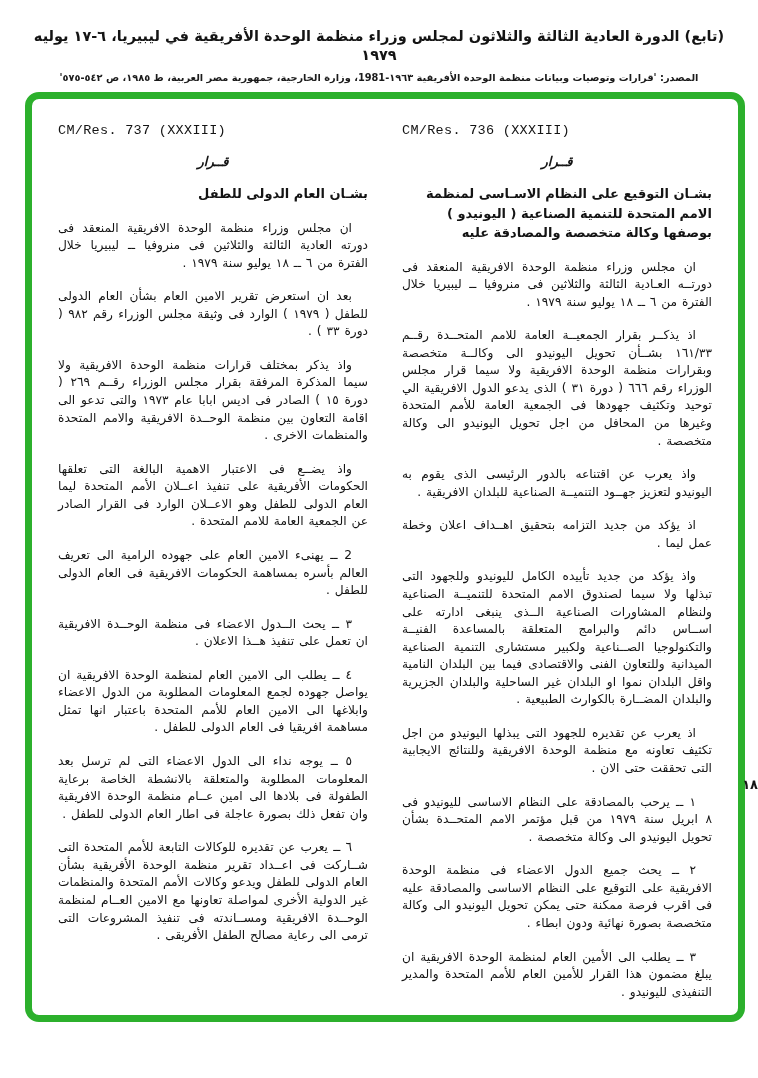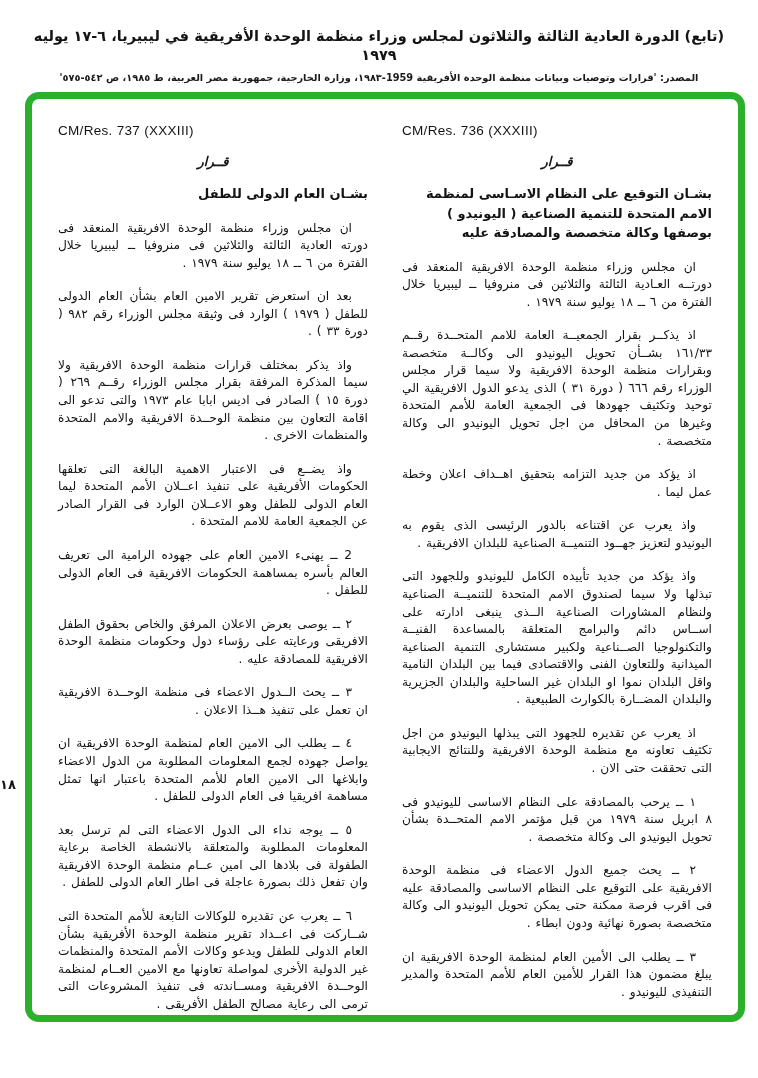--- a/index.html
+++ b/index.html
@@ -22,81 +22,80 @@
   .green-box{
     position:absolute;left:25px;top:92px;width:720px;height:930px;
     box-sizing:border-box;border:7px solid #2cb02c;border-radius:14px;
     padding:18px 26px 14px;overflow:hidden;background:#fff;
   }
   .columns{display:flex;direction:rtl;gap:34px;height:100%;}
   .col{flex:1;min-width:0;direction:rtl;}
 
   .res-ref{
     direction:ltr;text-align:left;
-    font-family:Liberation Sans, sans-serif;font-size:13.5px;
+    font-family:Liberation Mono, monospace;font-size:13.5px;
     margin:6px 0 16px;letter-spacing:.3px;
   }
   .res-title{
     text-align:center;font-size:13px;font-weight:bold;margin:0 0 15px;font-style:italic;
   }
   .res-subject{
     text-align:right;font-size:13px;font-weight:bold;
     white-space:pre-line;line-height:1.5;margin:0 0 14px;
   }
   .res-body .para{
     font-size:12.2px;line-height:1.44;text-align:justify;
     text-indent:16px;margin:16px 0 9px;word-spacing:1px;
   }
   .page-number{
-    position:absolute;left:0;right:0;bottom:12px;text-align:left;
+    position:absolute;left:0;right:0;bottom:12px;text-align:right;
     font-size:13px;font-weight:bold;direction:rtl;
   }
 </style>
 </head>
 <body>
 
 <div class="page">
 
   <div class="top-header">(تابع) الدورة العادية الثالثة والثلاثون لمجلس وزراء منظمة الوحدة الأفريقية في ليبيريا، ٦-١٧ يوليه ١٩٧٩</div>
 
-  <div class="source-line">المصدر: 'قرارات وتوصيات وبيانات منظمة الوحدة الأفريقية 1959-١٩٨٣، وزارة الخارجية، جمهورية مصر العربية، ط ١٩٨٥، ص ٥٤٢-٥٧٥'</div>
+  <div class="source-line">المصدر: 'قرارات وتوصيات وبيانات منظمة الوحدة الأفريقية ١٩٦٣-1981، وزارة الخارجية، جمهورية مصر العربية، ط ١٩٨٥، ص ٥٤٢-٥٧٥'</div>
 
   <div class="green-box">
     <div class="columns">
 
       <section class="col">
         <div class="res-ref">CM/Res. 736 (XXXIII)</div>
         <h2 class="res-title">قــرار</h2>
         <h3 class="res-subject">بشـان التوقيع على النظام الاسـاسى لمنظمة
 الامم المتحدة للتنمية الصناعية ( اليونيدو )
 بوصفها وكالة متخصصة والمصادقة عليه</h3>
         <div class="res-body">
             <p class="para">ان مجلس وزراء منظمة الوحدة الافريقية المنعقد فى دورتــه العـادية الثالثة والثلاثين فى منروفيا ــ ليبيريا خلال الفترة من ٦ ــ ١٨ يوليو سنة ١٩٧٩ .</p>
             <p class="para">اذ يذكــر بقرار الجمعيــة العامة للامم المتحــدة رقــم ١٦١/٣٣ بشــأن تحويل اليونيدو الى وكالــة متخصصة وبقرارات منظمة الوحدة الافريقية ولا سيما قرار مجلس الوزراء رقم ٦٦٦ ( دورة ٣١ ) الذى يدعو الدول الافريقية الي توحيد وتكثيف جهودها فى الجمعية العامة للأمم المتحدة وغيرها من المحافل من اجل تحويل اليونيدو الى وكالة متخصصة .</p>
+            <p class="para">واذ يعرب عن اقتناعه بالدور الرئيسى الذى يقوم به اليونيدو لتعزيز جهــود التنميــة الصناعية للبلدان الافريقية .</p>
             <p class="para">اذ يؤكد من جديد التزامه بتحقيق اهــداف اعلان وخطة عمل ليما .</p>
-            <p class="para">واذ يعرب عن اقتناعه بالدور الرئيسى الذى يقوم به اليونيدو لتعزيز جهــود التنميــة الصناعية للبلدان الافريقية .</p>
             <p class="para">واذ يؤكد من جديد تأييده الكامل لليونيدو وللجهود التى تبذلها ولا سيما لصندوق الامم المتحدة للتنميــة الصناعية ولنظام المشاورات الصناعية الــذى ينبغى ادارته على اســاس دائم والبرامج المتعلقة بالمساعدة الفنيــة والتكنولوجيا الصــناعية ولكبير مستشارى التنمية الصناعية الميدانية وللتعاون الفنى والاقتصادى فيما بين البلدان النامية واقل البلدان نموا او البلدان غير الساحلية والبلدان الجزيرية والبلدان المضــارة بالكوارث الطبيعية .</p>
             <p class="para">اذ يعرب عن تقديره للجهود التى يبذلها اليونيدو من اجل تكثيف تعاونه مع منظمة الوحدة الافريقية وللنتائج الايجابية التى تحققت حتى الان .</p>
             <p class="para">١ ــ يرحب بالمصادقة على النظام الاساسى لليونيدو فى ٨ ابريل سنة ١٩٧٩ من قبل مؤتمر الامم المتحــدة بشأن تحويل اليونيدو الى وكالة متخصصة .</p>
             <p class="para">٢ ــ يحث جميع الدول الاعضاء فى منظمة الوحدة الافريقية على التوقيع على النظام الاساسى والمصادقة عليه فى اقرب فرصة ممكنة حتى يمكن تحويل اليونيدو الى وكالة متخصصة بصورة نهائية ودون ابطاء .</p>
             <p class="para">٣ ــ يطلب الى الأمين العام لمنظمة الوحدة الافريقية ان يبلغ مضمون هذا القرار للأمين العام للأمم المتحدة والمدير التنفيذى لليونيدو .</p>
           </div>
       </section>
 
       <section class="col">
         <div class="res-ref">CM/Res. 737 (XXXIII)</div>
         <h2 class="res-title">قــرار</h2>
         <h3 class="res-subject">بشـان العام الدولى للطفل</h3>
         <div class="res-body">
             <p class="para">ان مجلس وزراء منظمة الوحدة الافريقية المنعقد فى دورته العادية الثالثة والثلاثين فى منروفيا ــ ليبيريا خلال الفترة من ٦ ــ ١٨ يوليو سنة ١٩٧٩ .</p>
             <p class="para">بعد ان استعرض تقرير الامين العام بشأن العام الدولى للطفل ( ١٩٧٩ ) الوارد فى وثيقة مجلس الوزراء رقم ٩٨٢ ( دورة ٣٣ ) .</p>
             <p class="para">واذ يذكر بمختلف قرارات منظمة الوحدة الافريقية ولا سيما المذكرة المرفقة بقرار مجلس الوزراء رقــم ٢٦٩ ( دورة ١٥ ) الصادر فى اديس ابابا عام ١٩٧٣ والتى تدعو الى اقامة التعاون بين منظمة الوحــدة الافريقية والامم المتحدة والمنظمات الاخرى .</p>
             <p class="para">واذ يضــع فى الاعتبار الاهمية البالغة التى تعلقها الحكومات الأفريقية على تنفيذ اعــلان الأمم المتحدة ليما العام الدولى للطفل وهو الاعــلان الوارد فى القرار الصادر عن الجمعية العامة للامم المتحدة .</p>
             <p class="para">2 ــ يهنىء الامين العام على جهوده الرامية الى تعريف العالم بأسره بمساهمة الحكومات الافريقية فى العام الدولى للطفل .</p>
-            <p class="para">٢ ــ يوصى بعرض الاعلان المرفق والخاص بحقوق الطفل الافريقى ورعايته على رؤساء دول وحكومات منظمة الوحدة الافريقية للمصادقة عليه .</p>
             <p class="para">٣ ــ يحث الــدول الاعضاء فى منظمة الوحــدة الافريقية ان تعمل على تنفيذ هــذا الاعلان .</p>
             <p class="para">٤ ــ يطلب الى الامين العام لمنظمة الوحدة الافريقية ان يواصل جهوده لجمع المعلومات المطلوبة من الدول الاعضاء وابلاغها الى الامين العام للأمم المتحدة باعتبار انها تمثل مساهمة افريقيا فى العام الدولى للطفل .</p>
             <p class="para">٥ ــ يوجه نداء الى الدول الاعضاء التى لم ترسل بعد المعلومات المطلوبة والمتعلقة بالانشطة الخاصة برعاية الطفولة فى بلادها الى امين عــام منظمة الوحدة الافريقية وان تفعل ذلك بصورة عاجلة فى اطار العام الدولى للطفل .</p>
             <p class="para">٦ ــ يعرب عن تقديره للوكالات التابعة للأمم المتحدة التى شــاركت فى اعــداد تقرير منظمة الوحدة الأفريقية بشأن العام الدولى للطفل ويدعو وكالات الأمم المتحدة والمنظمات غير الدولية الأخرى لمواصلة تعاونها مع الامين العــام لمنظمة الوحــدة الافريقية ومســاندته فى تنفيذ المشروعات التى ترمى الى رعاية مصالح الطفل الأفريقى .</p>
           </div>
       </section>
 
     </div>
   </div>
 

